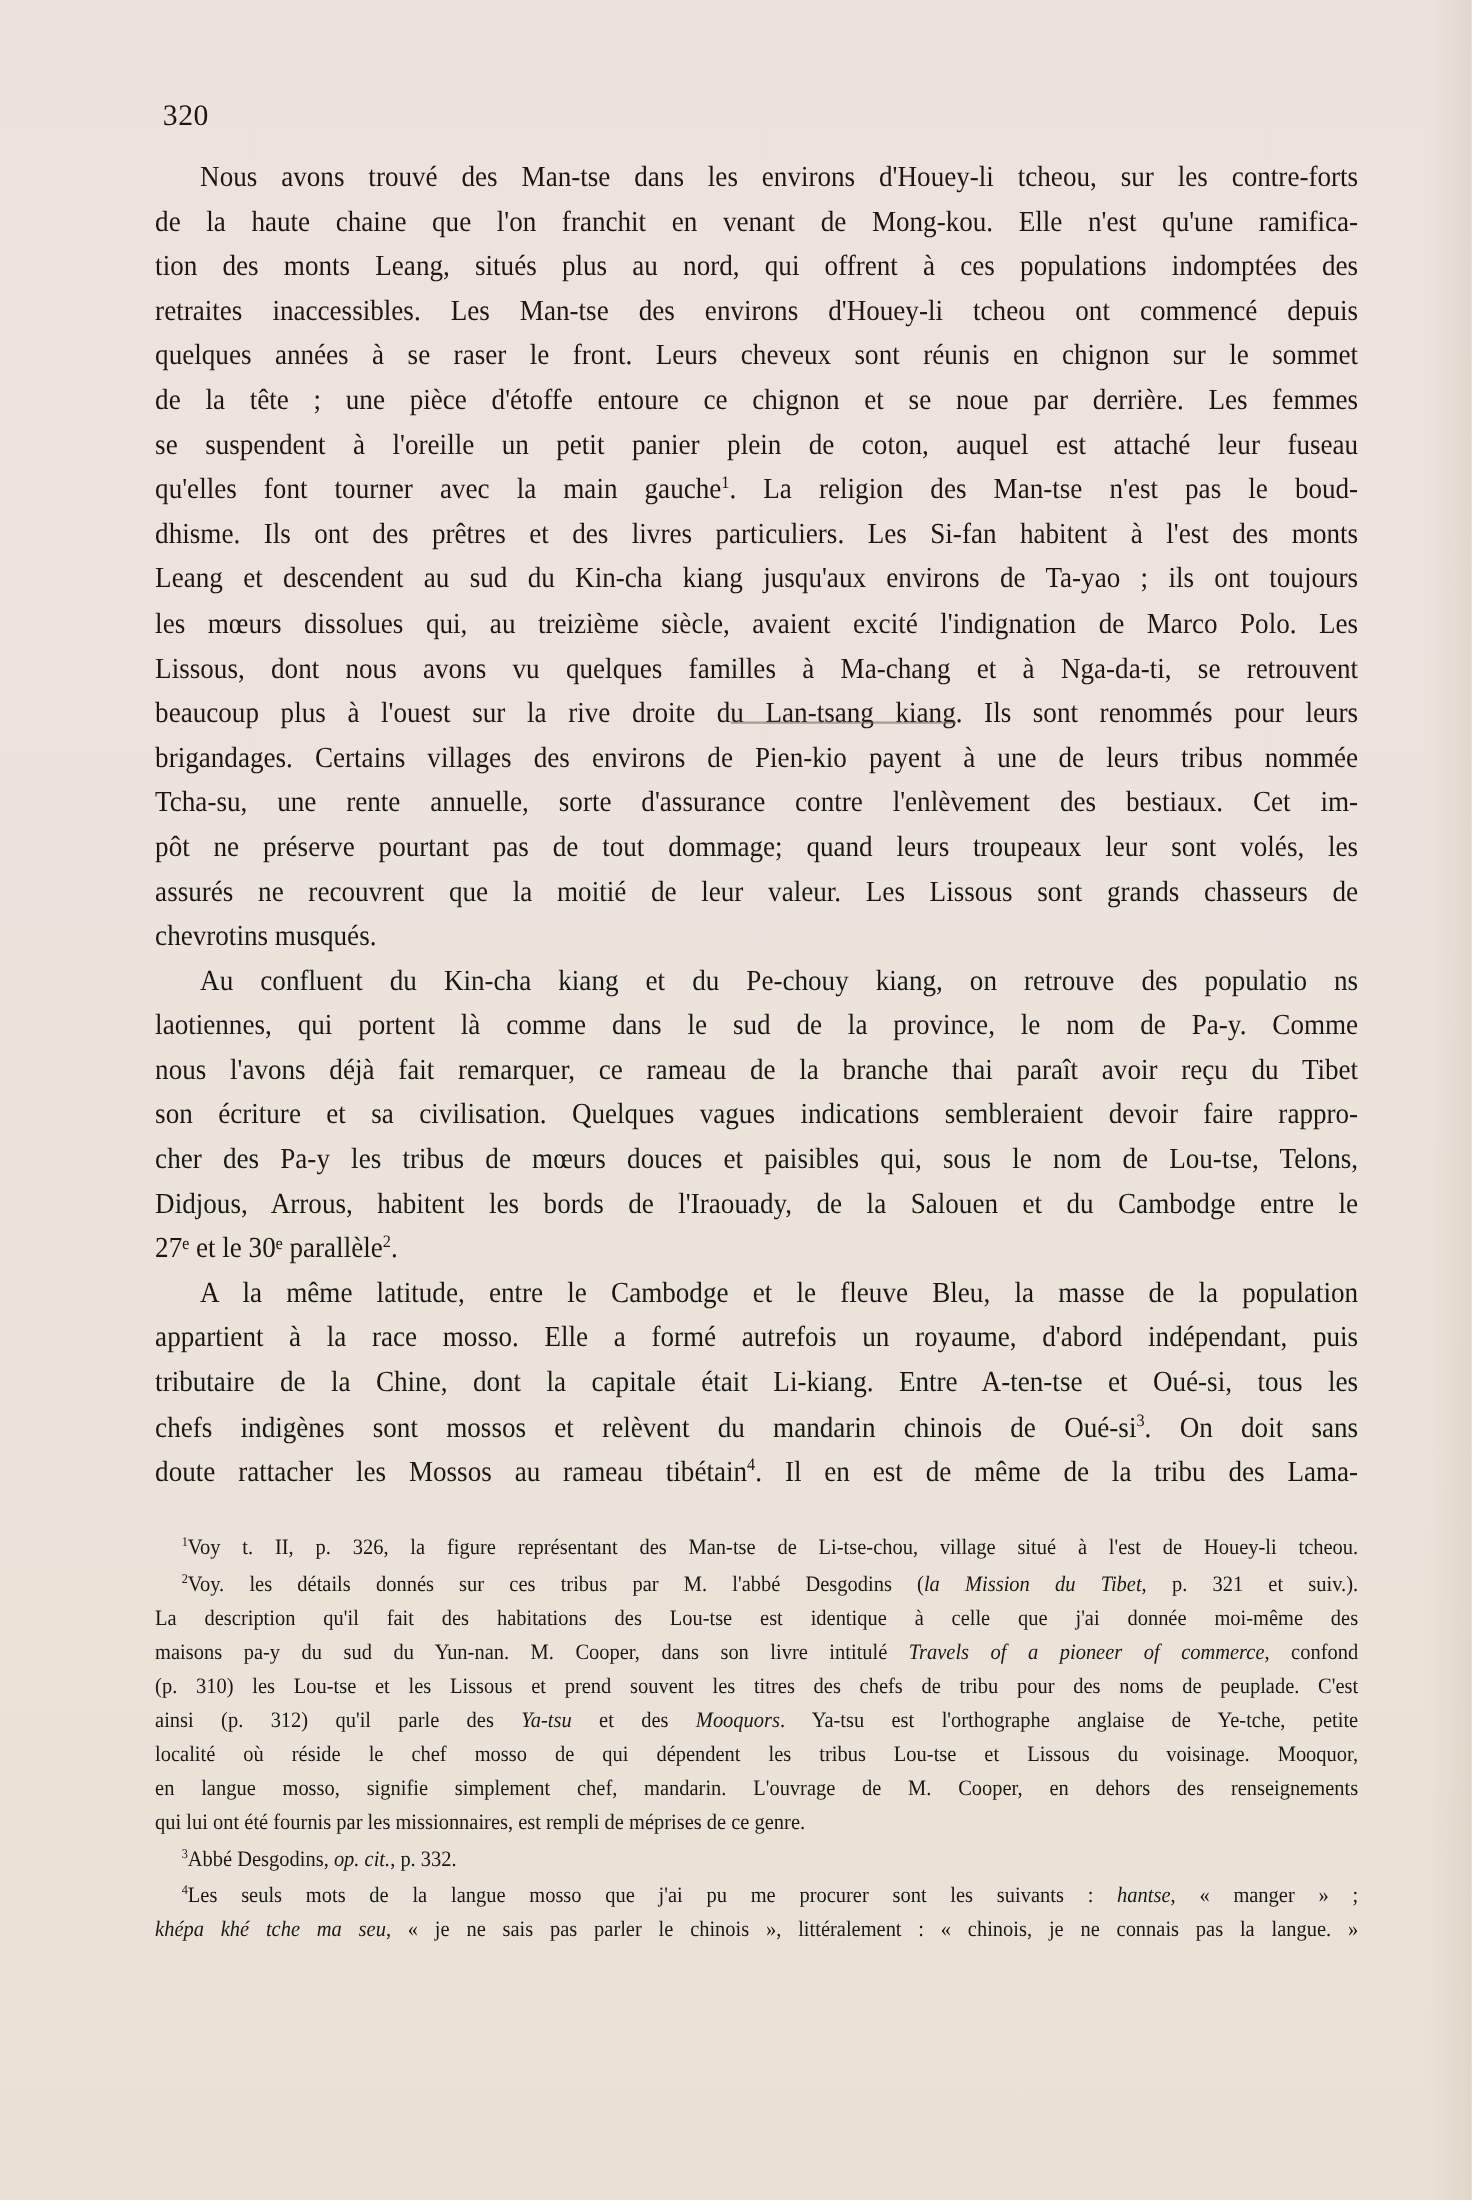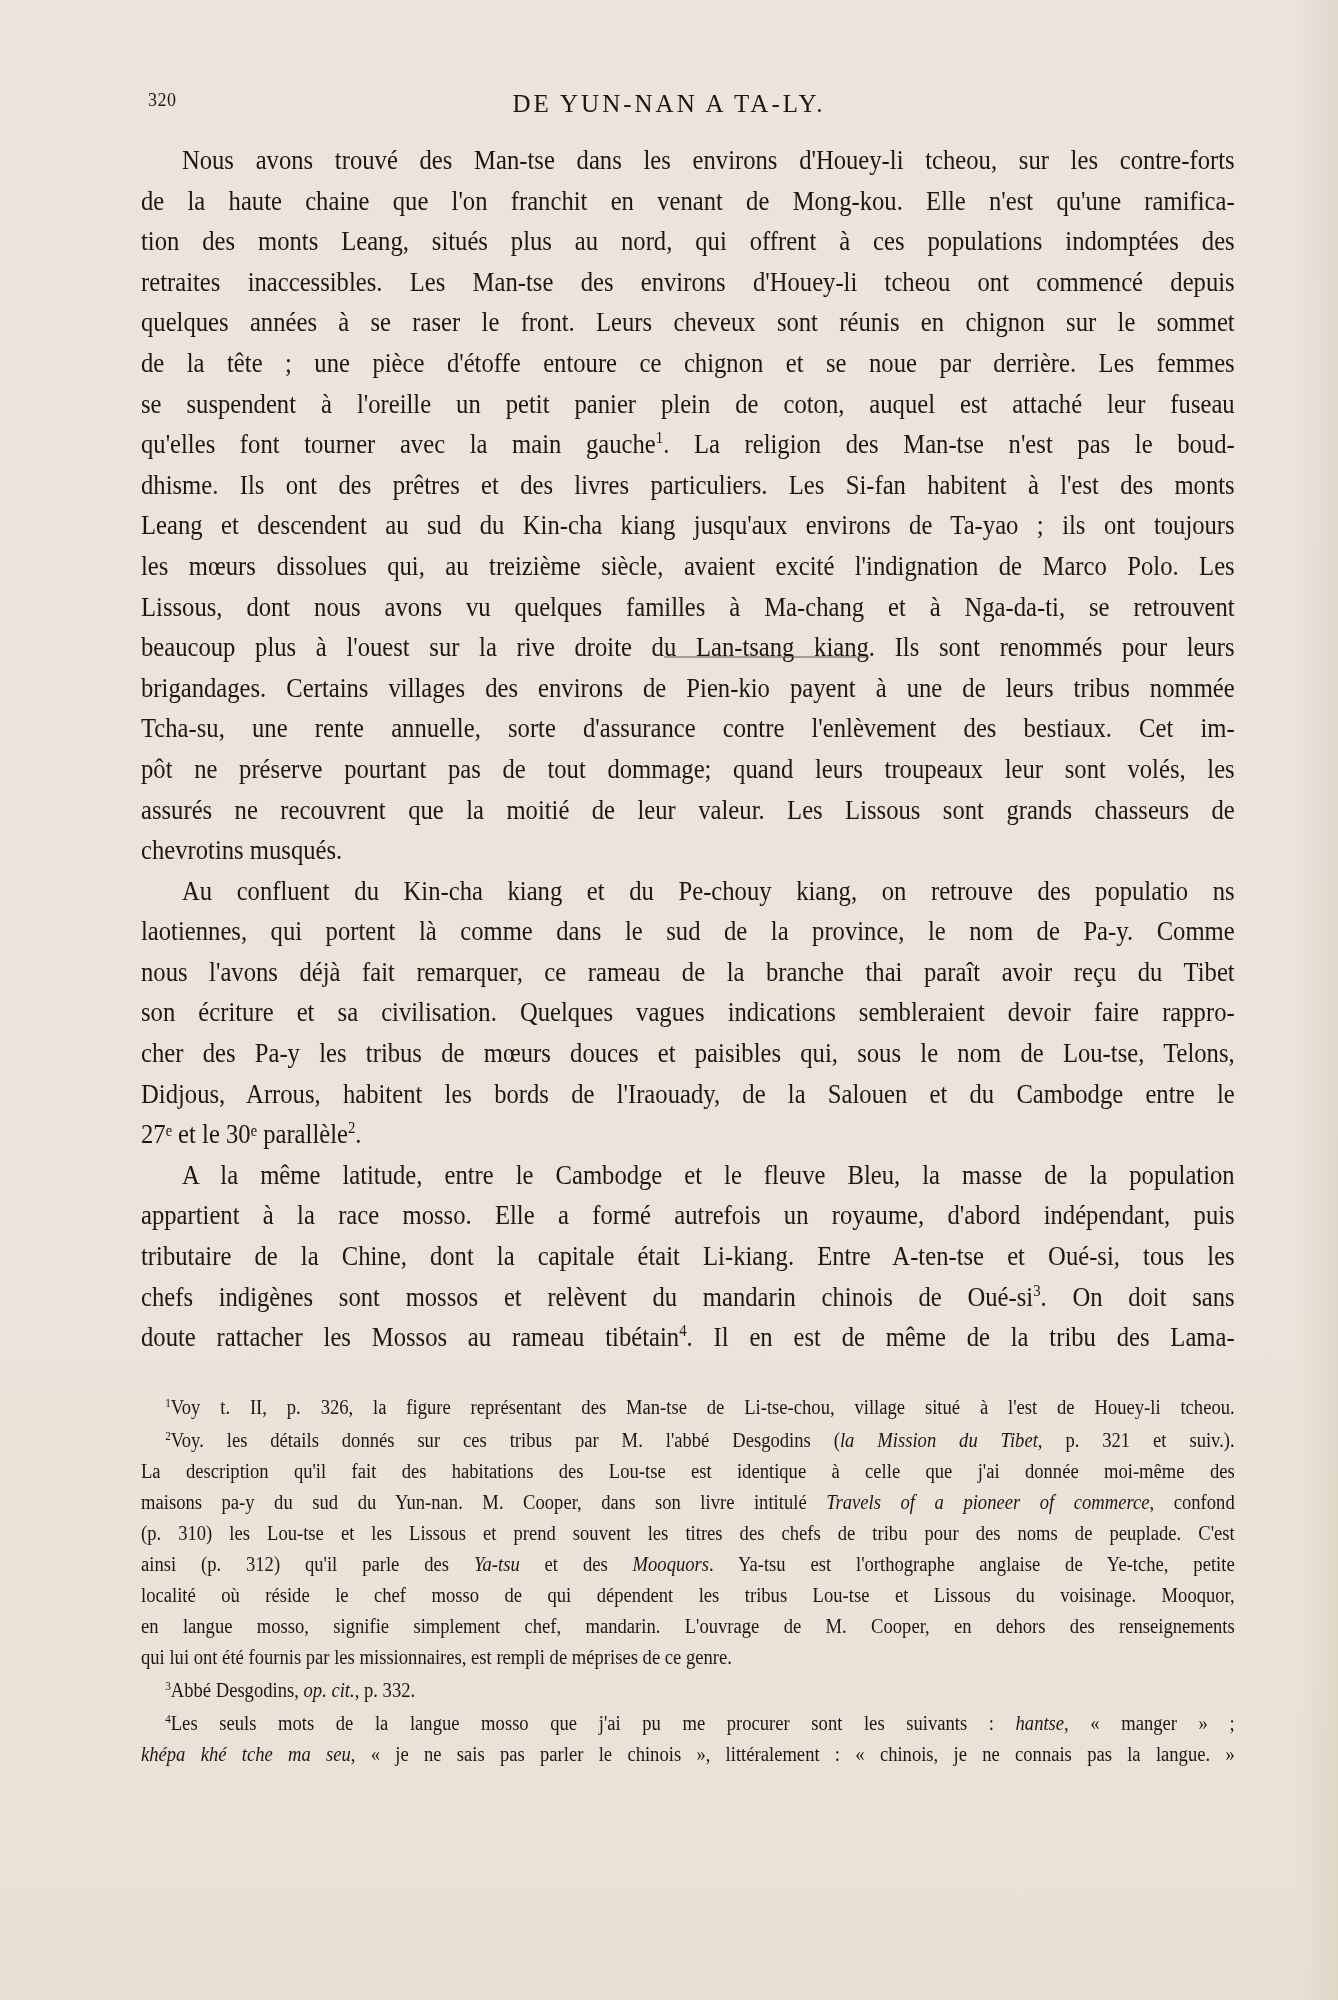--- a/index.html
+++ b/index.html
@@ -27,21 +27,21 @@
       position: absolute;
       top: 90px;
       left: 0;
       width: 1338px;
       height: 40px;
     }
     .page-number {
       position: absolute;
       left: 148px;
       top: 0;
-      font-size: 18px;
+      font-size: 27px;
       letter-spacing: 0.5px;
     }
     .page-title {
       position: absolute;
       left: 0;
       width: 1338px;
       top: 0;
       text-align: center;
       font-size: 25px;
       letter-spacing: 3px;
@@ -115,21 +115,20 @@
       border-radius: 2px;
     }
   </style>
 </head>
 <body>
 
 <div class="page-edge"></div>
 
 <div class="running-head">
   <span class="page-number">320</span>
-  <div class="page-title">DE YUN-NAN A TA-LY.</div>
 </div>
 
 <div class="body-text" id="body-text">
     <div class="line indent"><span>Nous avons trouvé des Man-tse dans les environs d'Houey-li tcheou, sur les contre-forts</span></div>
     <div class="line"><span>de la haute chaine que l'on franchit en venant de Mong-kou. Elle n'est qu'une ramifica-</span></div>
     <div class="line"><span>tion des monts Leang, situés plus au nord, qui offrent à ces populations indomptées des</span></div>
     <div class="line"><span>retraites inaccessibles. Les Man-tse des environs d'Houey-li tcheou ont commencé depuis</span></div>
     <div class="line"><span>quelques années à se raser le front. Leurs cheveux sont réunis en chignon sur le sommet</span></div>
     <div class="line"><span>de la tête ; une pièce d'étoffe entoure ce chignon et se noue par derrière. Les femmes</span></div>
     <div class="line"><span>se suspendent à l'oreille un petit panier plein de coton, auquel est attaché leur fuseau</span></div>

